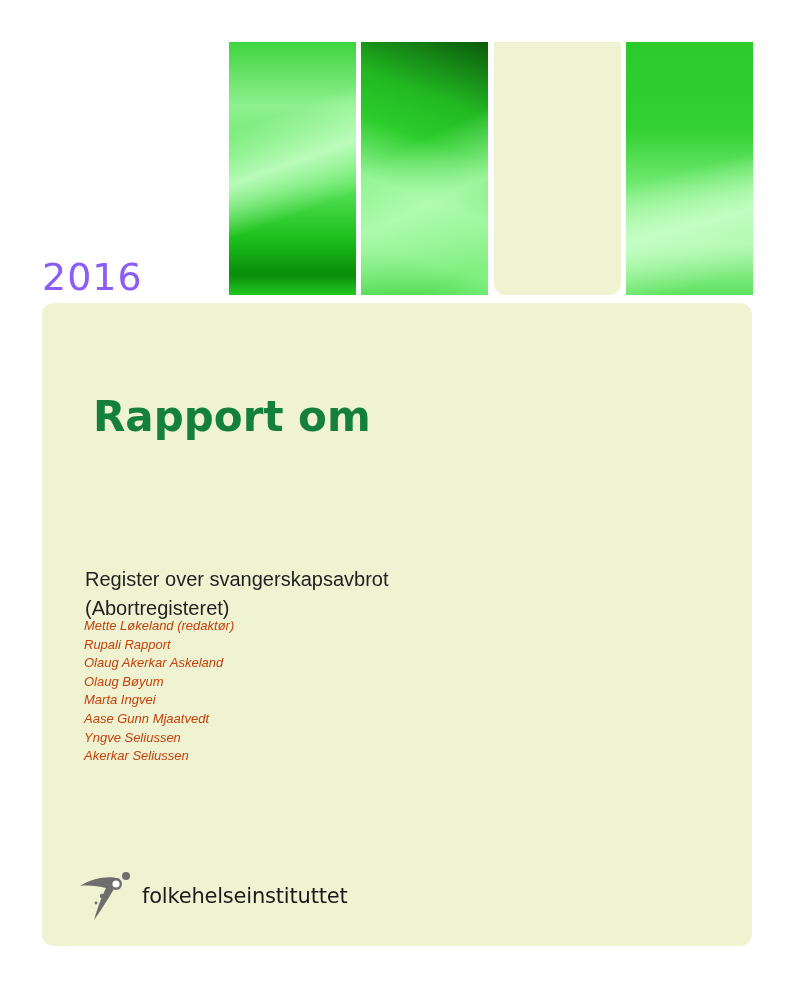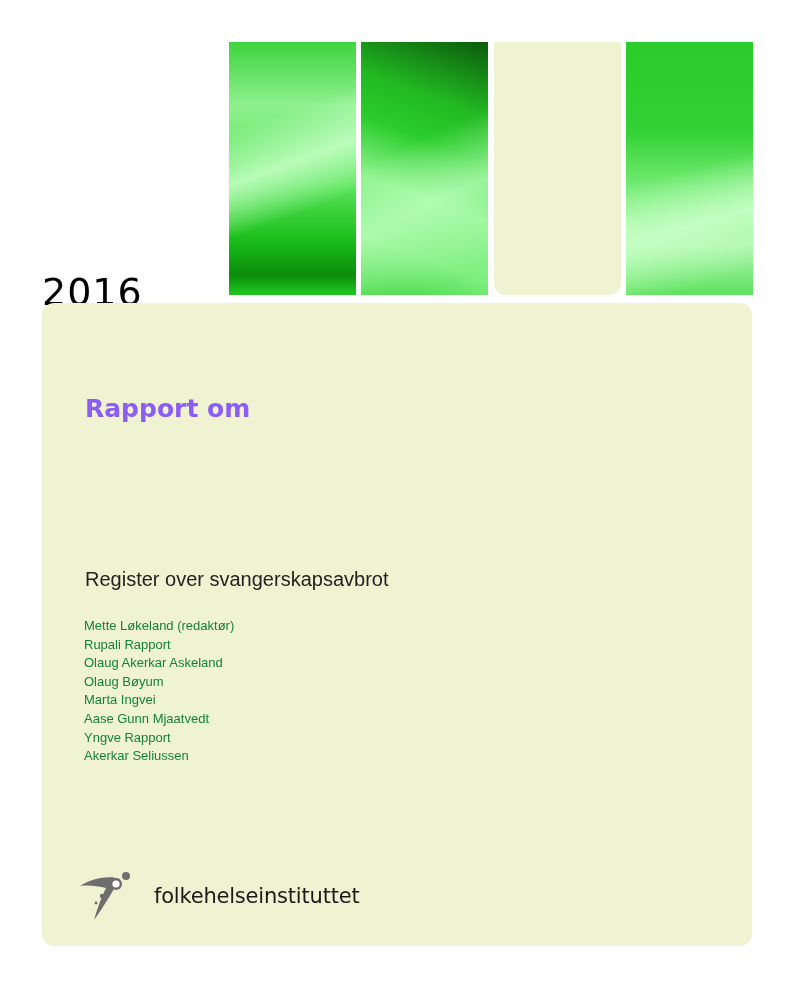--- a/index.html
+++ b/index.html
@@ -25,48 +25,48 @@
     .tile-3 {
       left: 494px; background: #eff3d2; border-radius: 0 0 12px 12px;
     }
     .tile-4 {
       left: 626px;
       background:
         linear-gradient(165deg, rgba(255,255,255,0) 0%, rgba(255,255,255,0) 50%, rgba(200,255,200,0.9) 70%, rgba(255,255,255,0) 92%),
         linear-gradient(180deg, #2acb2a 0%, #33d133 35%, #7cee7c 60%, #a9f6a9 80%, #5fe25f 100%);
     }
     .year {
-      position: absolute; left: 42px; top: 272px; font-size: 38px; color: #000000;
+      position: absolute; left: 42px; top: 257px; font-size: 38px; color: #8b5cf6;
       font-family: "DejaVu Sans", sans-serif; letter-spacing: 1px; line-height: 40px;
     }
     .panel {
       position: absolute; left: 42px; top: 303px; width: 710px; height: 643px;
       background: #eff3d2; border-radius: 12px;
     }
     .title {
-      position: absolute; left: 85px; top: 390px; margin: 0;
-      font-family: "DejaVu Sans", sans-serif; font-weight: bold; font-size: 25px;
-      line-height: 37px; color: #8b5cf6;
+      position: absolute; left: 85px; top: 390px; margin: 8px;
+      font-family: "DejaVu Sans", sans-serif; font-weight: bold; font-size: 42px;
+      line-height: 37px; color: #15803d;
     }
     .title span { display: block; }
     .subtitle {
       position: absolute; left: 85px; top: 533px; font-size: 20px; line-height: 29px; color: #222;
       font-family: "Liberation Sans", sans-serif;
       margin-top: 32px;
     }
     .subtitle span { display: block; }
     .authors {
       position: absolute; left: 84px; top: 617px; margin: 0; padding: 0; list-style: none;
-      font-family: "Liberation Sans", sans-serif; font-size: 13px; line-height: 18.6px; color: #15803d;
+      font-family: "Liberation Sans", sans-serif; font-size: 13px; line-height: 18.6px; color: #c2410c; font-style: italic;
     }
     .logo {
       position: absolute; left: 76px; top: 870px; display: flex; align-items: center;
     }
     .logo-text {
-      font-family: "DejaVu Sans", sans-serif; font-size: 21px; color: #1a1a1a; margin-left: 20px;
+      font-family: "DejaVu Sans", sans-serif; font-size: 21px; color: #1a1a1a; margin-left: 8px;
       letter-spacing: -0.2px;
     }
   </style>
 </head>
 <body>
 
 <div class="tile tile-1"></div>
 <div class="tile tile-2"></div>
 <div class="tile tile-3"></div>
 <div class="tile tile-4"></div>
@@ -74,30 +74,31 @@
 <div class="year">2016</div>
 
 <div class="panel"></div>
 
 <h1 class="title">
   <span>Rapport om</span>
 </h1>
 
 <div class="subtitle">
   <span>Register over svangerskapsavbrot</span>
+  <span>(Abortregisteret)</span>
 </div>
 
 <ul class="authors">
   <li>Mette Løkeland (redaktør)</li>
   <li>Rupali Rapport</li>
   <li>Olaug Akerkar Askeland</li>
   <li>Olaug Bøyum</li>
   <li>Marta Ingvei</li>
   <li>Aase Gunn Mjaatvedt</li>
-  <li>Yngve Rapport</li>
+  <li>Yngve Seliussen</li>
   <li>Akerkar Seliussen</li>
 </ul>
 
 <div class="logo">
   <svg width="58" height="52" viewBox="0 0 58 52">
     <path d="M4 16 C 16 8, 34 5, 44 9 C 38 18, 30 34, 18 50 C 22 36, 26 26, 30 18 C 22 16, 12 15, 4 16 Z" fill="#6e6e6e"></path>
     <circle cx="40" cy="14" r="6" fill="#6e6e6e"></circle>
     <circle cx="40" cy="14" r="3.6" fill="#ffffff"></circle>
     <circle cx="50" cy="6" r="4" fill="#6e6e6e"></circle>
     <circle cx="26" cy="26" r="2.2" fill="#6e6e6e"></circle>

